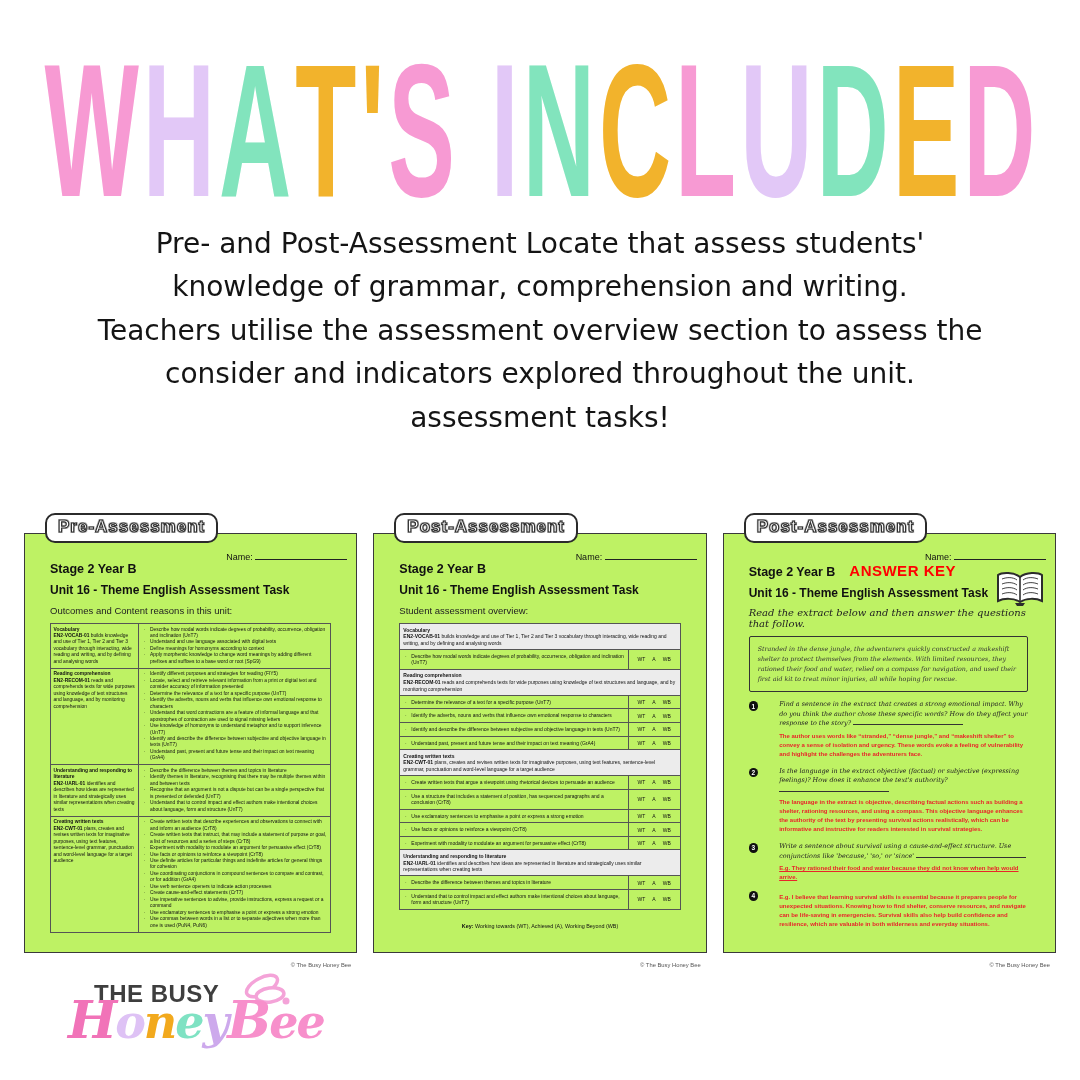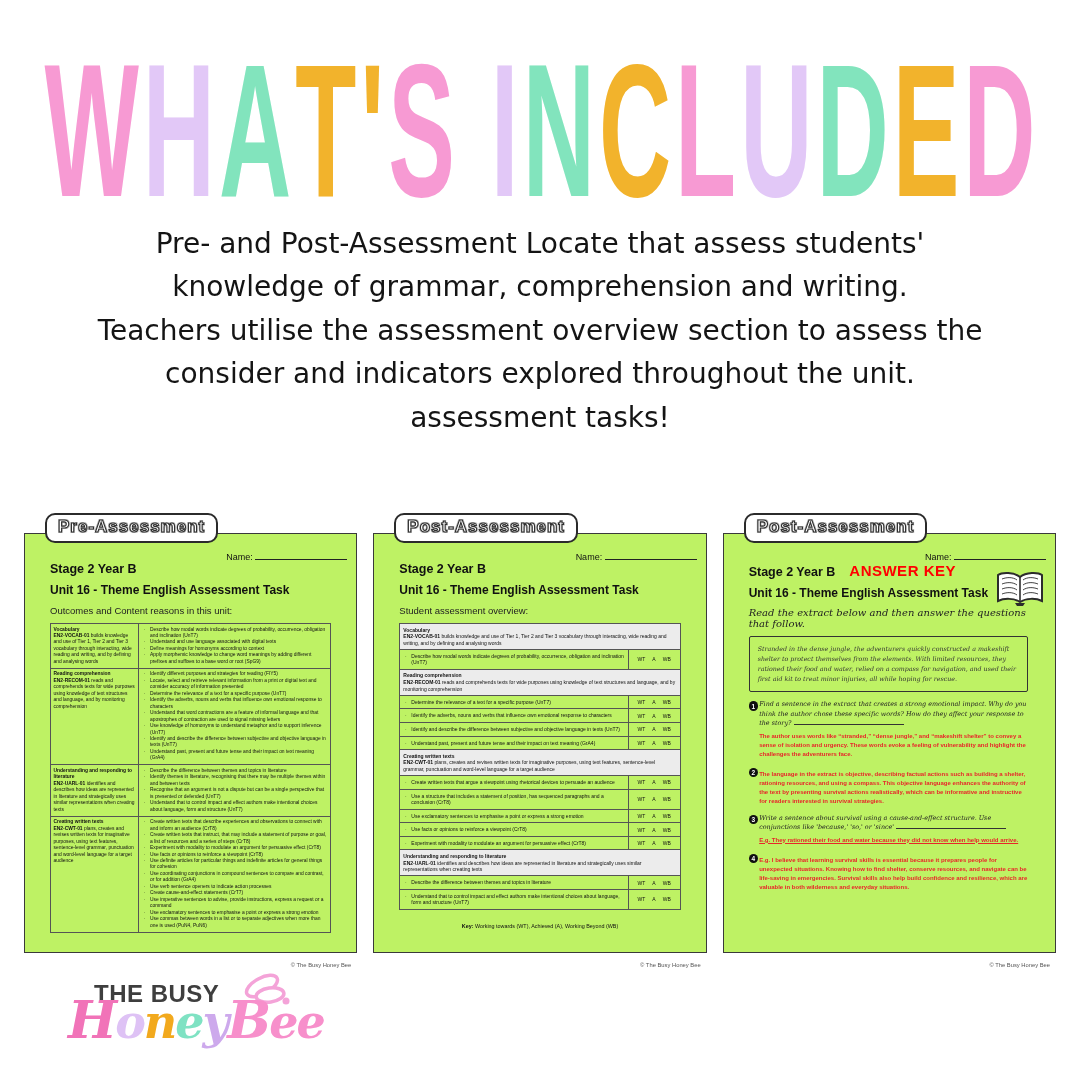--- a/index.html
+++ b/index.html
@@ -59,21 +59,21 @@
   .t2-key b{font-weight:bold;}
 
   
   .stage-row{display:flex;align-items:baseline;gap:14px;margin-top:24px;}
   .stage-row .doc-stage{margin-top:0;}
   .answer-key{font-weight:bold;font-size:15px;letter-spacing:0.5px;}
   .book{position:absolute;top:36px;right:10px;}
   .instr{font-size:10px;font-style:italic;font-family:"DejaVu Serif",serif;margin-top:7px;color:#222;}
   .extract{border:1.6px solid #333;border-radius:2px;padding:7px 8px;margin-top:7px;margin-right:2px;
            font-size:6.3px;line-height:1.6;font-style:italic;font-family:"DejaVu Serif",serif;color:#333;}
-  .q{display:flex;gap:1px;margin-top:8px;}
+  .q{display:flex;gap:21px;margin-top:8px;}
   .qnum{flex:none;width:9.5px;height:9.5px;border-radius:50%;background:#101010;color:#fff;
         font-size:6.5px;font-weight:bold;display:flex;align-items:center;justify-content:center;margin-top:1px;}
   .qbody{flex:1;min-width:0;}
   .qtext{font-size:6.4px;line-height:1.48;font-style:italic;font-family:"DejaVu Serif",serif;color:#222;}
   .qline{display:inline-block;width:110px;height:4px;border-bottom:0.9px solid #333;}
   .ans{font-weight:bold;font-size:6px;line-height:1.5;margin-top:3px;font-family:"Liberation Sans",sans-serif;}
   .ans.u{text-decoration:underline;}
 
   
   .logo{position:absolute;left:30px;top:972px;width:310px;height:104px;}
@@ -483,20 +483,21 @@
             <div class="q">
               <span class="qnum">1</span>
               <div class="qbody">
                 <div class="qtext"><span>Find a sentence in the extract that creates a strong emotional impact. Why do you think the author chose these specific words? How do they affect your response to the story?</span> <span class="qline"></span></div>
                 <div class="ans" style="color: rgb(232, 38, 42);">The author uses words like “stranded,” “dense jungle,” and “makeshift shelter” to convey a sense of isolation and urgency. These words evoke a feeling of vulnerability and highlight the challenges the adventurers face.</div>
               </div>
             </div>
             <div class="q">
               <span class="qnum">2</span>
               <div class="qbody">
+                <div class="qtext"><span>Is the language in the extract objective (factual) or subjective (expressing feelings)? How does it enhance the text's authority?</span> <span class="qline"></span></div>
                 <div class="ans" style="color: rgb(232, 38, 42);">The language in the extract is objective, describing factual actions such as building a shelter, rationing resources, and using a compass. This objective language enhances the authority of the text by presenting survival actions realistically, which can be informative and instructive for readers interested in survival strategies.</div>
               </div>
             </div>
             <div class="q">
               <span class="qnum">3</span>
               <div class="qbody">
                 <div class="qtext"><span>Write a sentence about survival using a cause-and-effect structure. Use conjunctions like 'because,' 'so,' or 'since'</span> <span class="qline"></span></div>
                 <div class="ans u" style="color: rgb(232, 38, 42);">E.g. They rationed their food and water because they did not know when help would arrive.</div>
               </div>
             </div>

